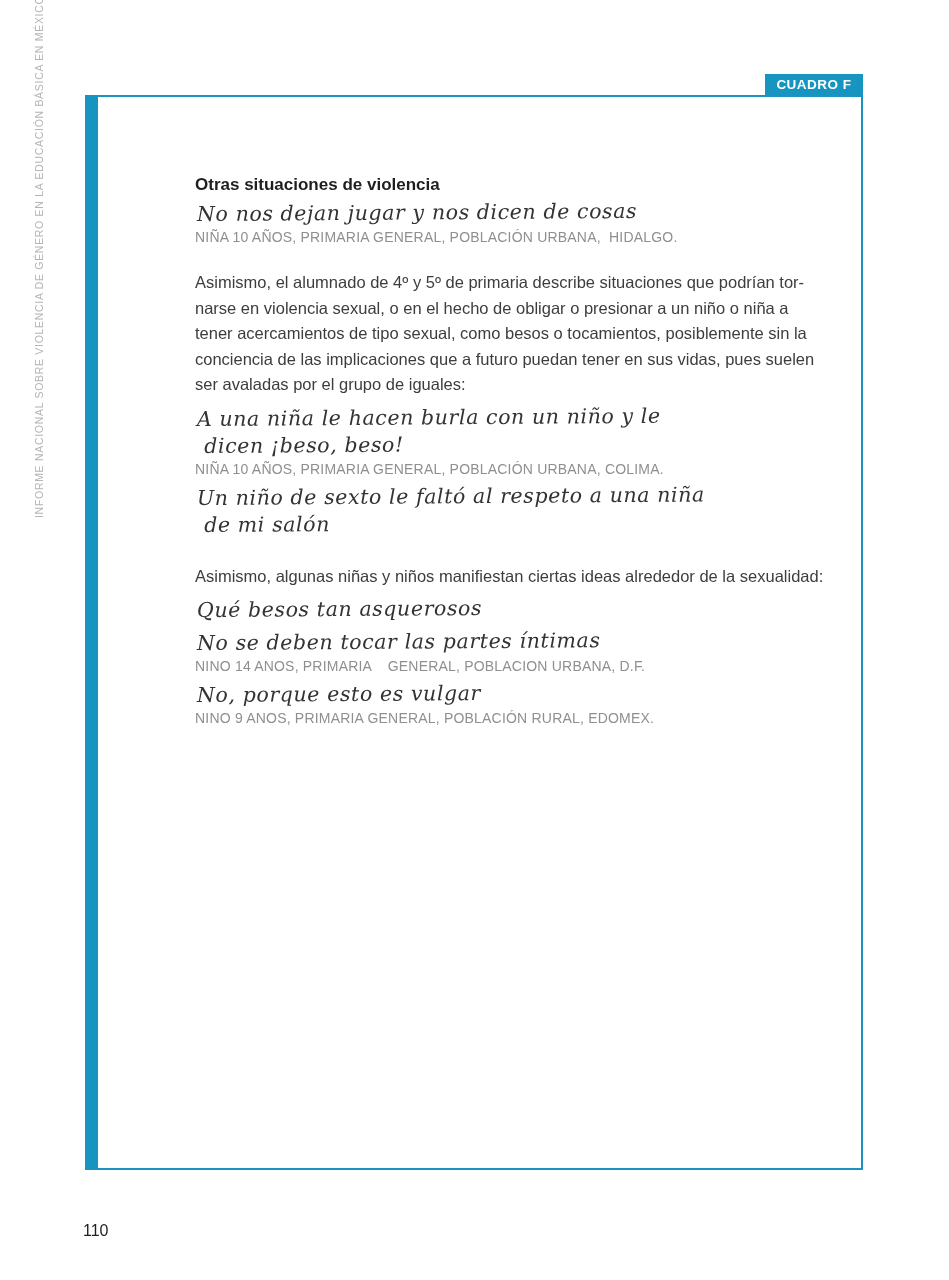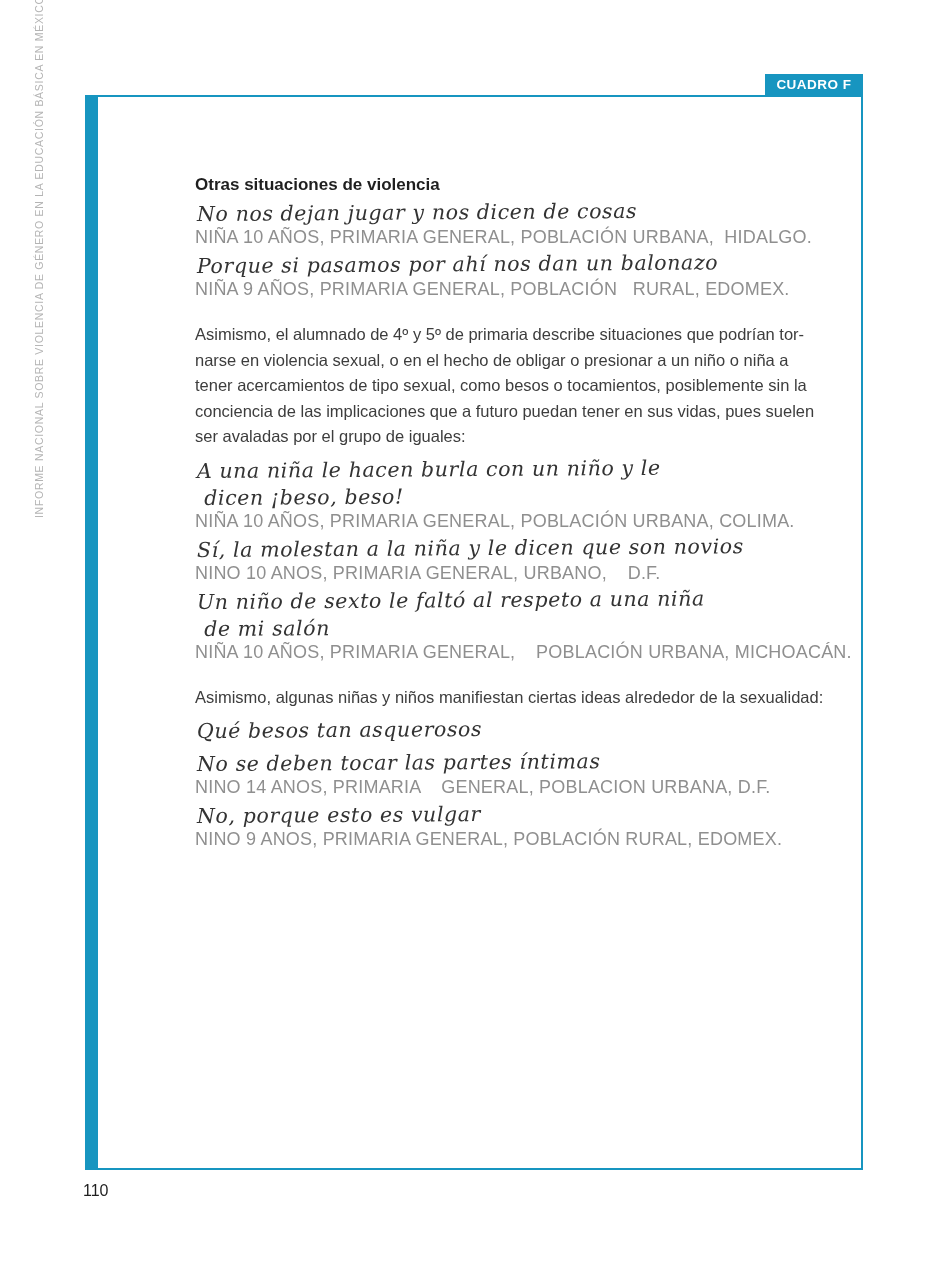--- a/index.html
+++ b/index.html
@@ -37,25 +37,25 @@
   }
   .para.spaced { margin-top:25px; }
   .stanza { margin:0; }
   .quote {
     font-family:"DejaVu Serif", serif; font-style:italic;
     font-size:20.5px; line-height:27px; color:#333333; letter-spacing:0.6px;
     margin:6px 0 2px 2px; white-space:pre-wrap; transform:rotate(-0.4deg);
     transform-origin:0 50%;
   }
   .attr {
-    font-size:18px; line-height:15px; color:#8f8f8f; letter-spacing:0.2px;
+    font-size:14px; line-height:15px; color:#8f8f8f; letter-spacing:0.2px;
     margin:0 0 8px 0; white-space:pre-wrap;
   }
   .page-number {
-    position:absolute; left:83px; top:1182px; font-size:16px; color:#1f1f1f;
+    position:absolute; left:83px; top:1222px; font-size:16px; color:#1f1f1f;
   }
 </style>
 </head>
 <body>
 
 <div class="page">
 
   <div class="spine">INFORME NACIONAL SOBRE VIOLENCIA DE GÉNERO EN LA EDUCACIÓN BÁSICA EN MÉXICO</div>
 
   <div class="bar-left"></div>
@@ -67,44 +67,35 @@
 
   <div class="content">
 
     <h1 class="heading">Otras situaciones de violencia</h1>
 
 
     <div class="stanza">
       <div class="quote">No nos dejan jugar y nos dicen de cosas</div>
       <div class="attr">NIÑA 10 AÑOS, PRIMARIA GENERAL, POBLACIÓN URBANA,  HIDALGO.</div>
     </div>
-    <div class="stanza">
-      <div class="quote">Porque si pasamos por ahí nos dan un balonazo</div>
-      <div class="attr">NIÑA 9 AÑOS, PRIMARIA GENERAL, POBLACIÓN   RURAL, EDOMEX.</div>
-    </div>
 
     <p class="para spaced">Asimismo, el alumnado de 4º y 5º de primaria describe situaciones que podrían tor-
 narse en violencia sexual, o en el hecho de obligar o presionar a un niño o niña a
 tener acercamientos de tipo sexual, como besos o tocamientos, posiblemente sin la
 conciencia de las implicaciones que a futuro puedan tener en sus vidas, pues suelen
 ser avaladas por el grupo de iguales:</p>
 
     <div class="stanza">
       <div class="quote">A una niña le hacen burla con un niño y le
  dicen ¡beso, beso!</div>
       <div class="attr">NIÑA 10 AÑOS, PRIMARIA GENERAL, POBLACIÓN URBANA, COLIMA.</div>
     </div>
     <div class="stanza">
-      <div class="quote">Sí, la molestan a la niña y le dicen que son novios</div>
-      <div class="attr">NINO 10 ANOS, PRIMARIA GENERAL, URBANO,    D.F.</div>
-    </div>
-    <div class="stanza">
       <div class="quote">Un niño de sexto le faltó al respeto a una niña
  de mi salón</div>
-      <div class="attr">NIÑA 10 AÑOS, PRIMARIA GENERAL,    POBLACIÓN URBANA, MICHOACÁN.</div>
     </div>
 
     <p class="para spaced">Asimismo, algunas niñas y niños manifiestan ciertas ideas alrededor de la sexualidad:</p>
 
     <div class="stanza">
       <div class="quote">Qué besos tan asquerosos</div>
     </div>
     <div class="stanza">
       <div class="quote">No se deben tocar las partes íntimas</div>
       <div class="attr">NINO 14 ANOS, PRIMARIA    GENERAL, POBLACION URBANA, D.F.</div>

